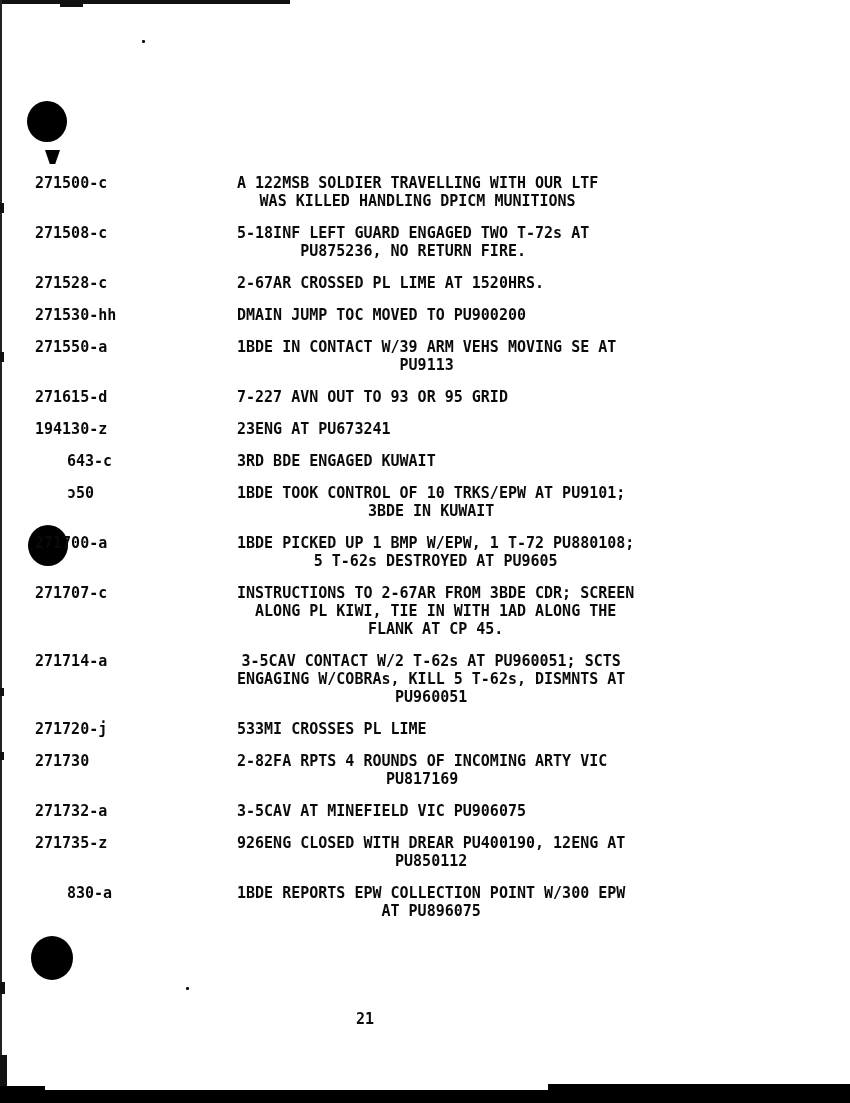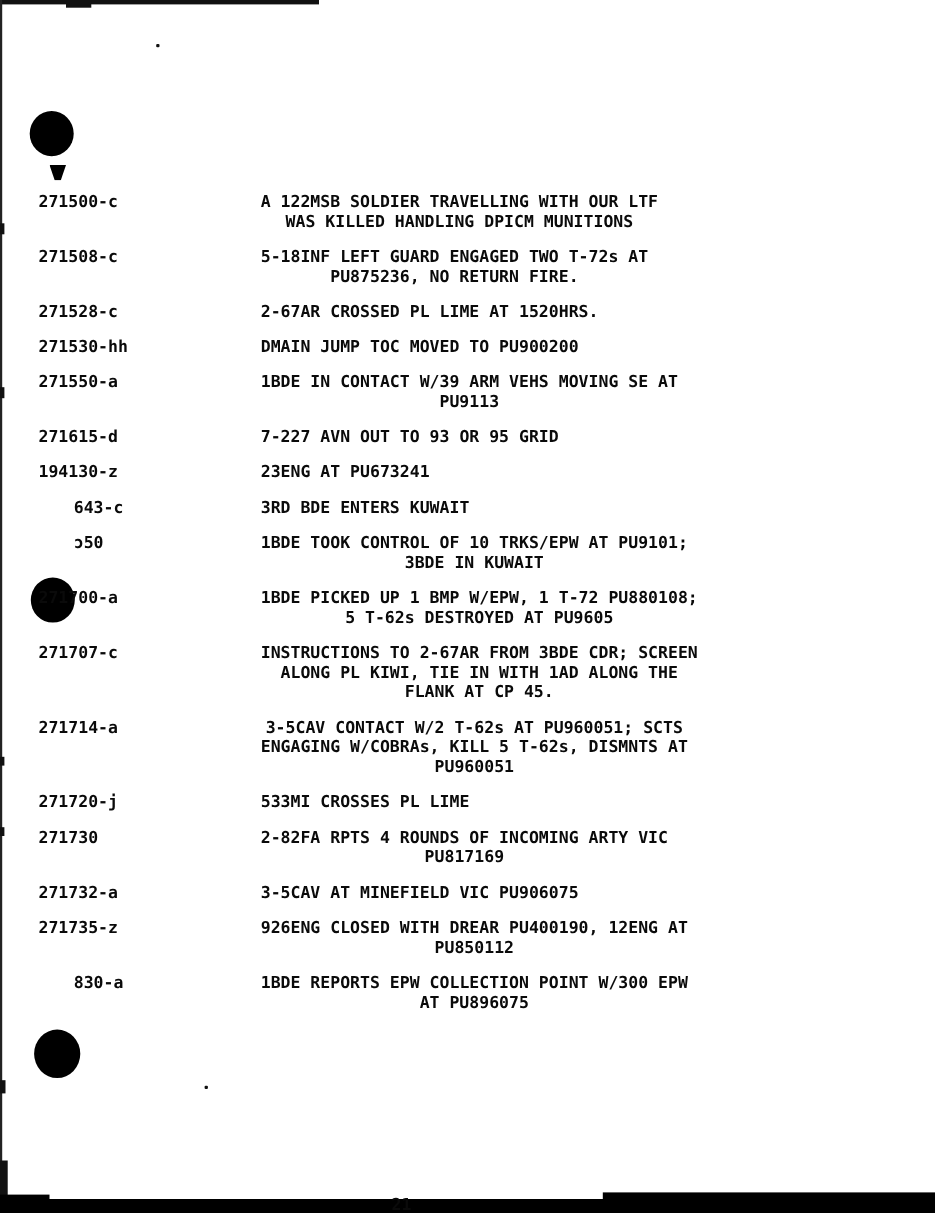--- a/index.html
+++ b/index.html
@@ -107,21 +107,21 @@
     padding-left: 32px;
   }
   .entry .tx {
     white-space: pre-line;
     text-align: center;
   }
 
   .page-number {
     position: absolute;
     left: 356px;
-    top: 1086px;
+    top: 1010px;
     font-size: 15px;
     line-height: 18px;
   }
 </style>
 </head>
 <body>
 
 <div class="page">
 
   <div class="top-bar"></div>
@@ -182,21 +182,21 @@
     <div class="tx">7-227 AVN OUT TO 93 OR 95 GRID</div>
   </div>
 
   <div class="entry">
     <div class="ts">194130-z</div>
     <div class="tx">23ENG AT PU673241</div>
   </div>
 
   <div class="entry obscured">
     <div class="ts">643-c</div>
-    <div class="tx">3RD BDE ENTERS KUWAIT</div>
+    <div class="tx">3RD BDE ENGAGED KUWAIT</div>
   </div>
 
   <div class="entry obscured">
     <div class="ts">ɔ50</div>
     <div class="tx">1BDE TOOK CONTROL OF 10 TRKS/EPW AT PU9101;
 3BDE IN KUWAIT</div>
   </div>
 
   <div class="entry">
     <div class="ts">271700-a</div>

